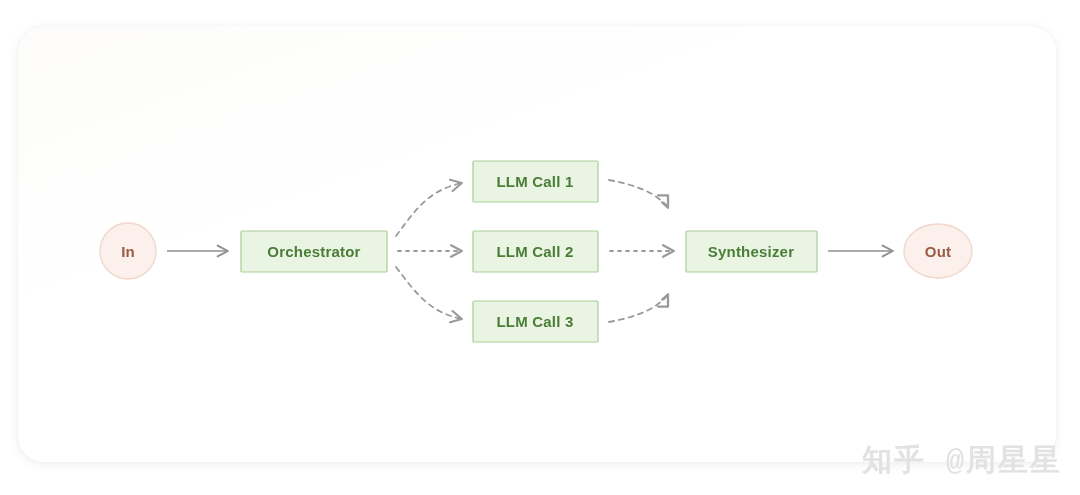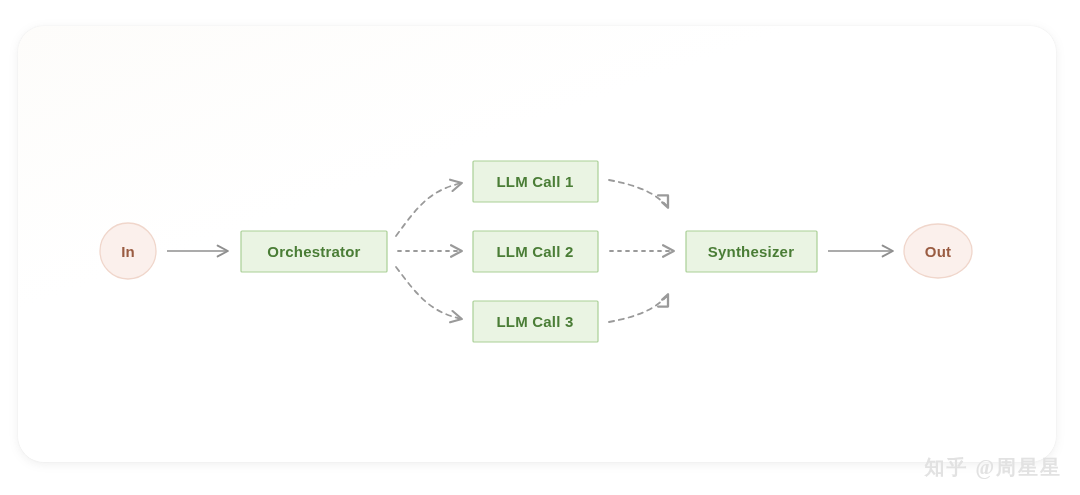--- a/index.html
+++ b/index.html
@@ -56,22 +56,22 @@
     font-family: "Liberation Sans", sans-serif;
     font-weight: 700;
     letter-spacing: 0.2px;
   }
 
   
   .watermark {
     position: absolute;
     right: 18px;
     bottom: 14px;
-    font-family: Liberation Serif, serif;
-    font-size: 20px;
+    font-family: Liberation Mono, monospace;
+    font-size: 30px;
     font-weight: 700;
     color: #e2e2e2;
     letter-spacing: 2px;
     white-space: nowrap;
     user-select: none;
     margin-left: 43px;
   }
 </style>
 </head>
 <body>

